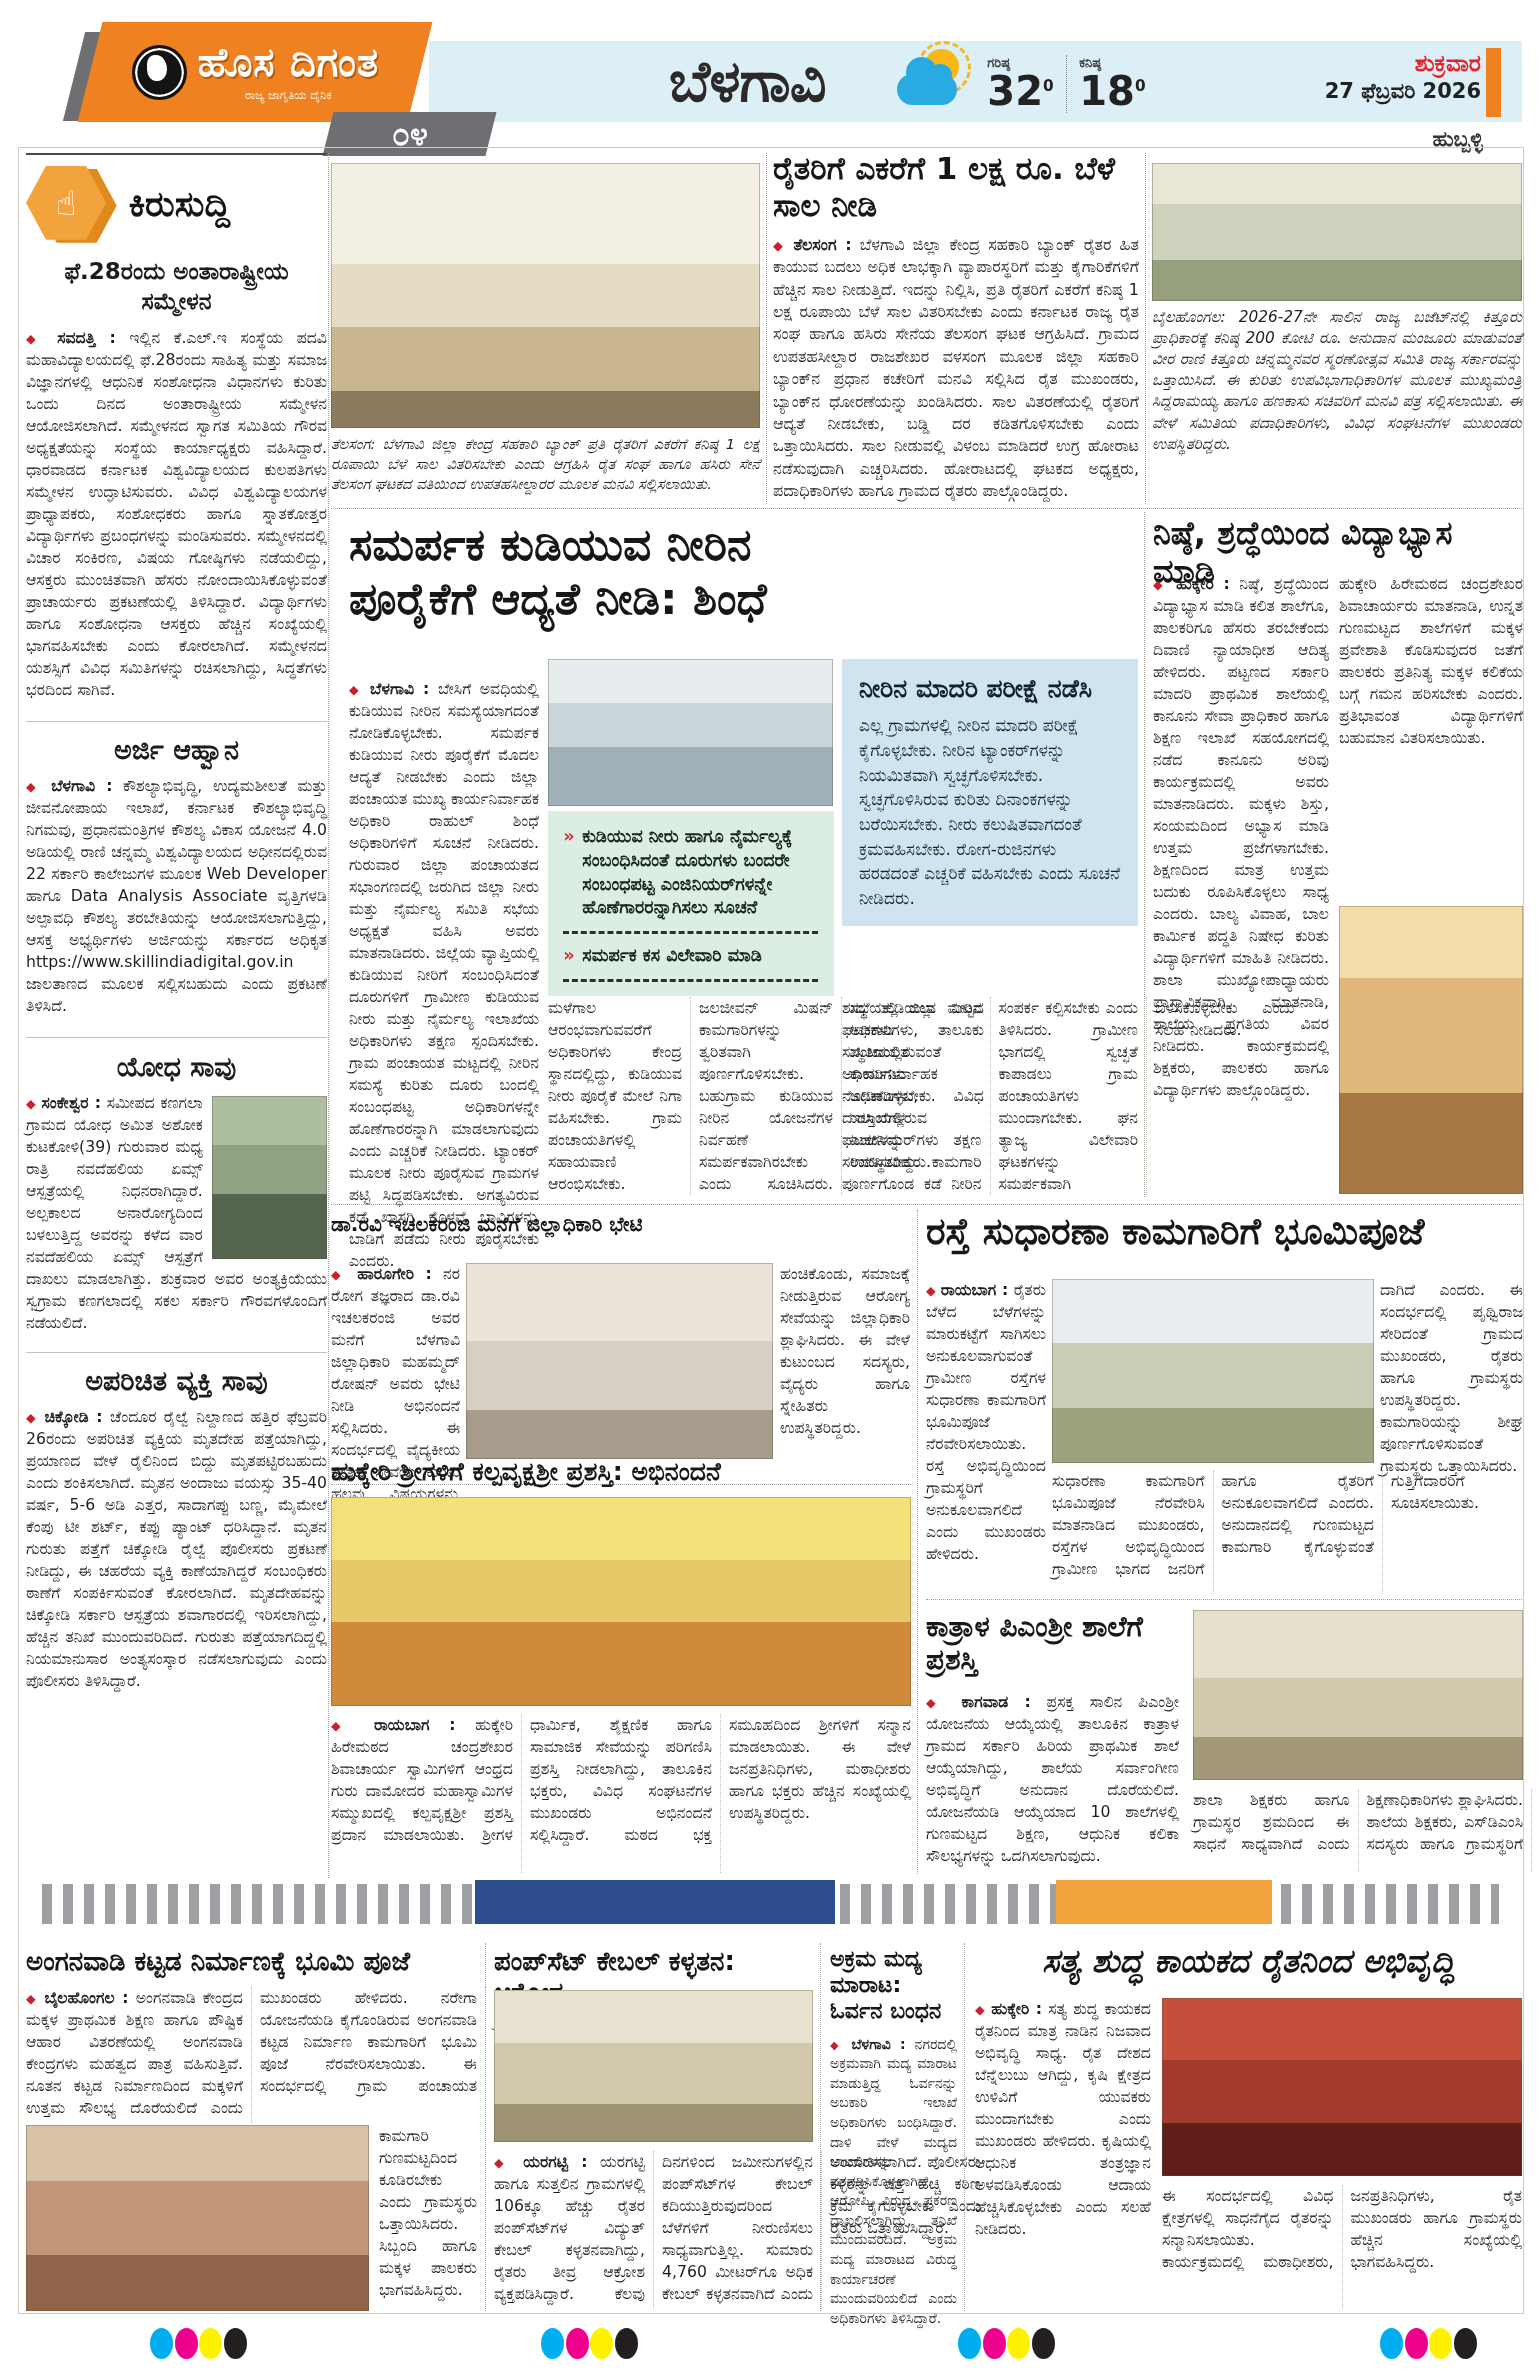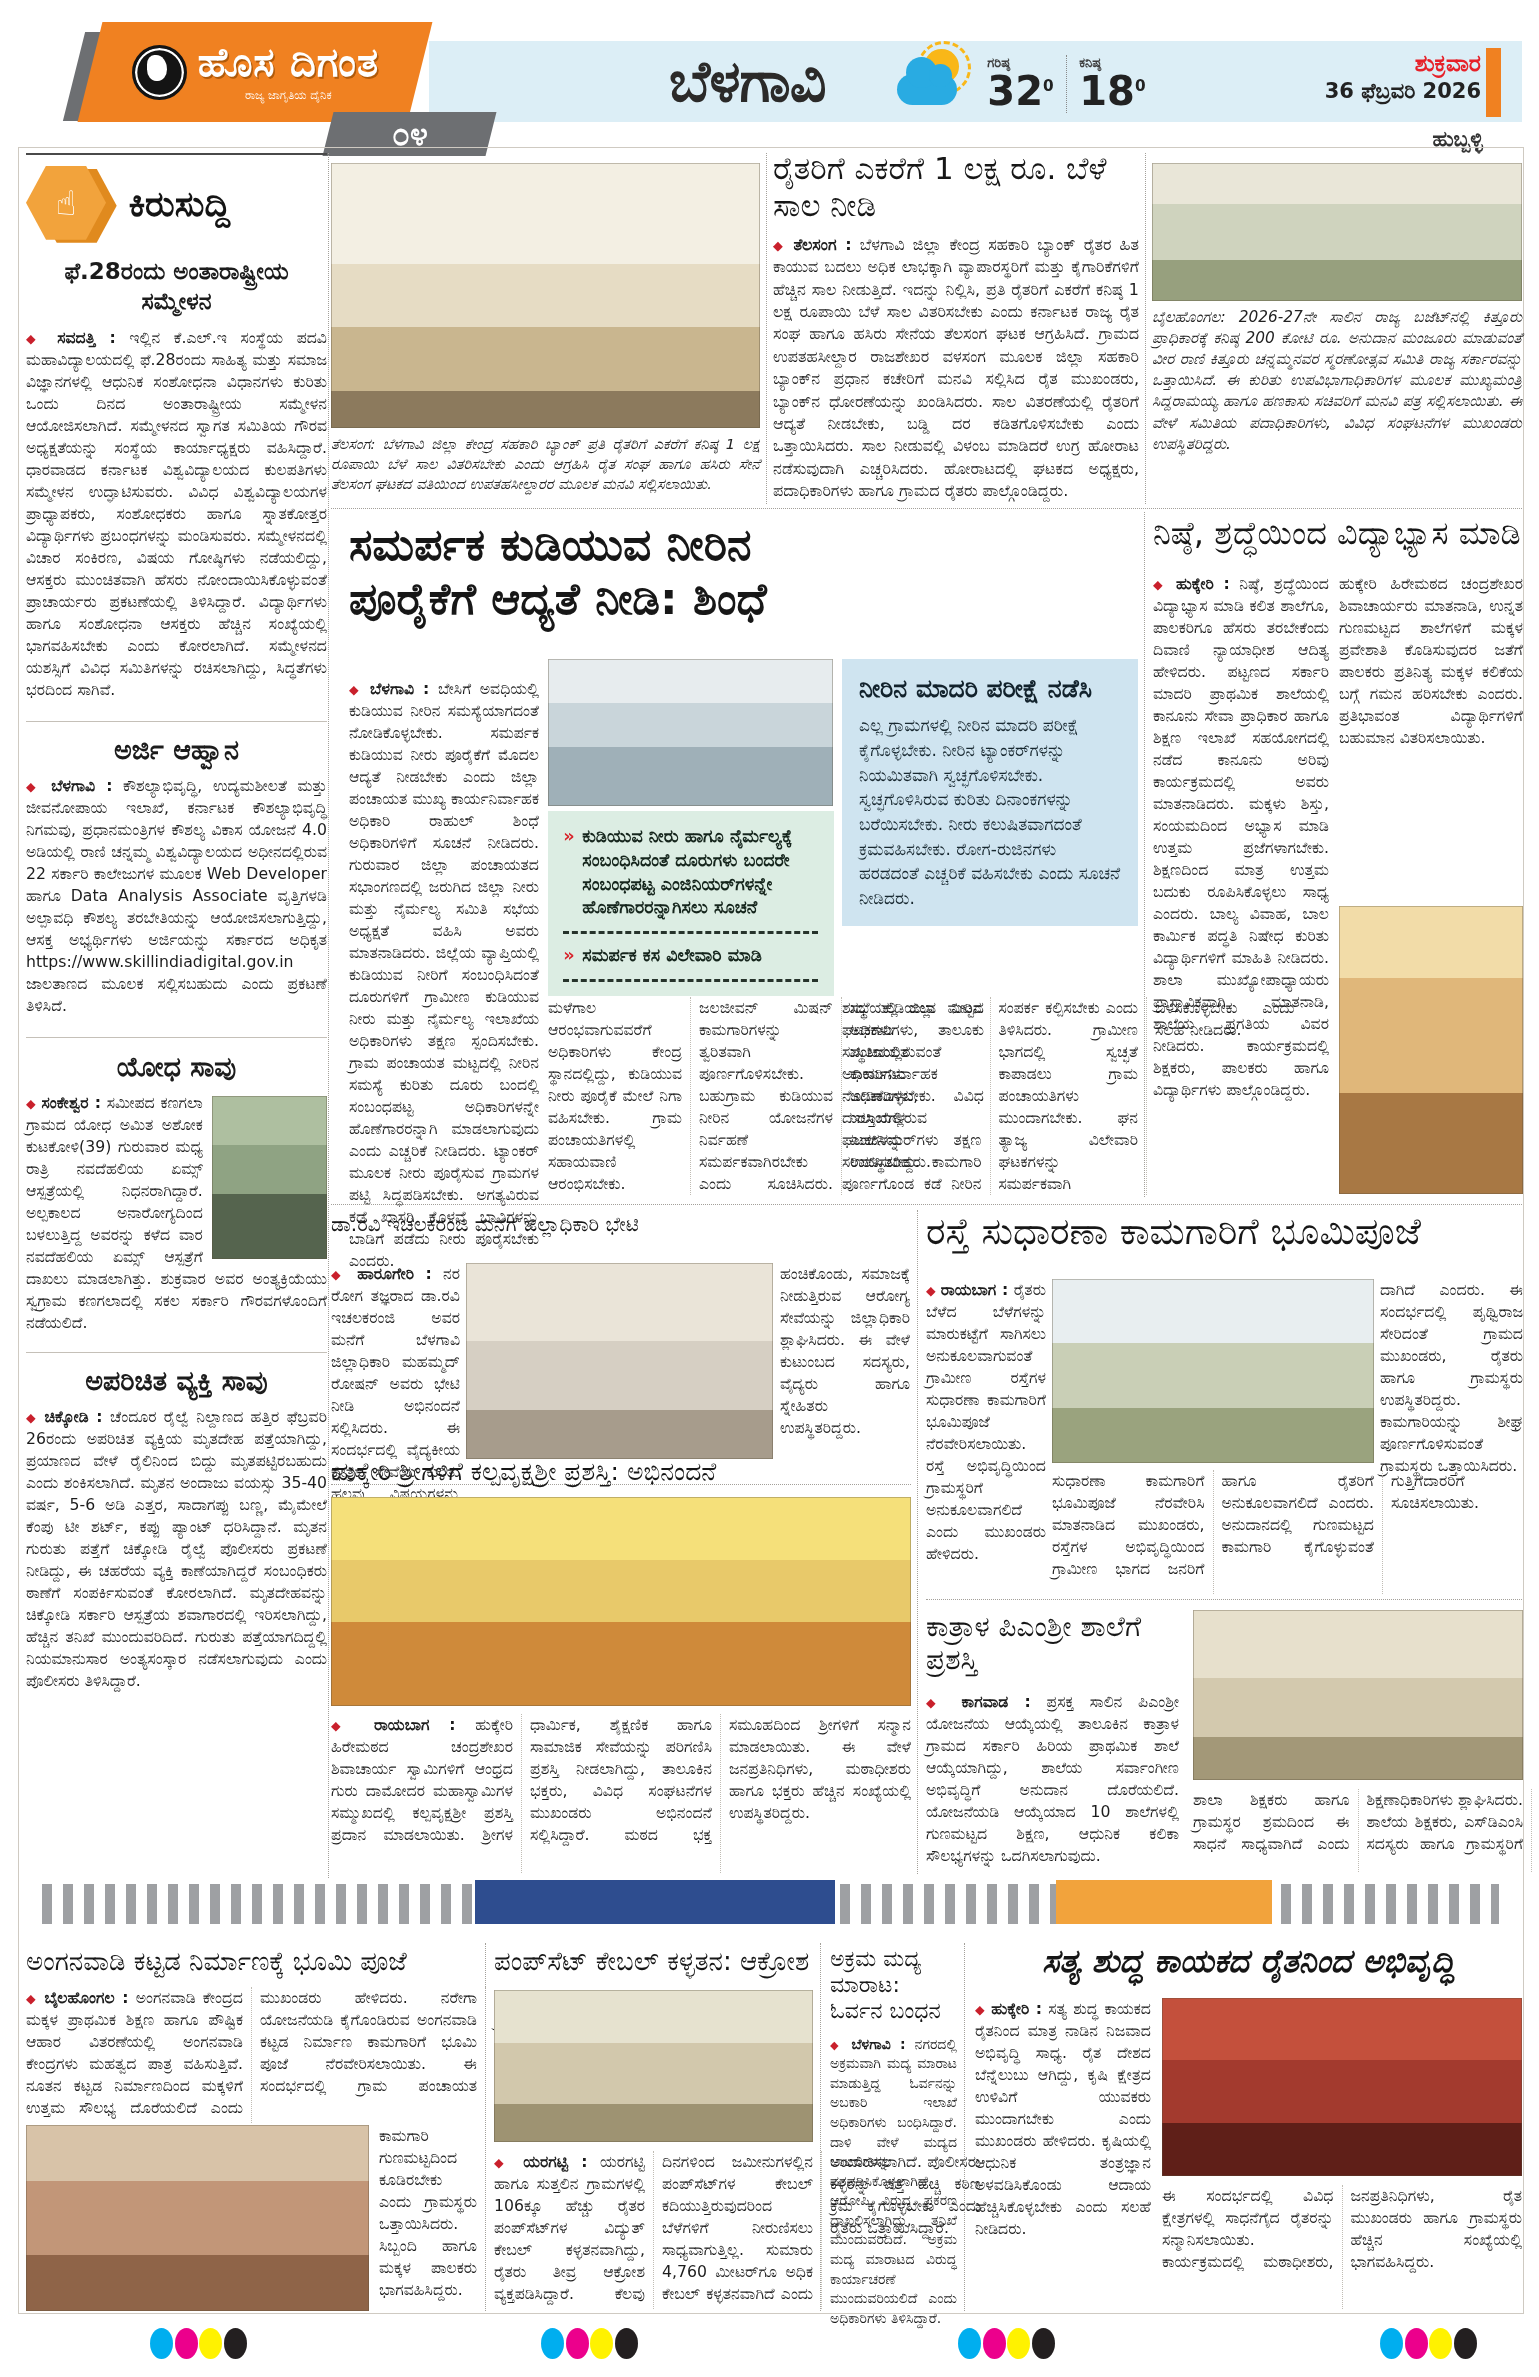--- a/index.html
+++ b/index.html
@@ -36,21 +36,21 @@
   .w-div{width:0;height:58px;border-left:1.5px dotted #8a8a8a;}
   .m-daydate{left:1303px;top:49px;width:178px;text-align:right;line-height:1.25;}
   .m-day{color:#e62129;font-size:23px;font-weight:800;}
   .m-date{color:#222;font-size:21px;font-weight:600;}
   .m-orangebar{left:1486px;top:48px;width:15.3px;height:69px;background:#f08121;}
   .m-city{left:1357px;top:127px;width:126px;text-align:right;font-size:21px;font-weight:700;color:#333;}
   
   .frame{left:18.4px;top:147px;width:1504px;height:2165px;border:0.8px solid #cfcac2;}
   .vsep{border-left:1.5px dotted #a3a09a;width:0;}
   .hsep{border-top:1.5px dotted #a3a09a;height:0;}
-  .headline{font-weight:400;color:#171717;line-height:1.18;}
+  .headline{font-weight:700;color:#171717;line-height:1.18;}
   .body{font-size:15.7px;line-height:1.4;text-align:justify;color:#1d1d1d;}
   .body .dl, .caption .dl{font-weight:800;}
   .dl::before{content:"◆ ";color:#c9202c;font-size:0.8em;}
   .caption{font-size:14.6px;line-height:1.38;text-align:justify;color:#222;font-style:italic;}
   .sec-head{font-weight:800;text-align:center;color:#161616;}
   .photo{background:#d8d2c4;box-shadow:inset 0 0 0 0.8px rgba(90,80,60,.45);}
   .ph-tels{background:linear-gradient(180deg,#f3efe3 0 38%,#e6dcc4 38% 62%,#c9b68f 62% 86%,#8c7a5d 86% 100%);}
   .ph-flags{background:linear-gradient(180deg,#e9e6d8 0 30%,#cfd3be 30% 70%,#97a07e 70% 100%);}
   .ph-meeting{background:linear-gradient(180deg,#e7ecee 0 30%,#c9d5da 30% 60%,#9fb0b8 60% 100%);}
   .ph-garland{background:linear-gradient(180deg,#f2dca8 0 25%,#e0b77a 25% 65%,#a87844 65% 100%);}
@@ -125,21 +125,21 @@
     </div>
     <div class="w-div"></div>
     <div class="w-block">
       <span class="w-label">ಕನಿಷ್ಠ</span>
       <span class="w-num"><span>18</span><sup>0</sup></span>
     </div>
   </div>
 
   <div class="abs m-daydate">
     <div class="m-day">ಶುಕ್ರವಾರ</div>
-    <div class="m-date">36 ಫೆಬ್ರವರಿ 2026</div>
+    <div class="m-date">27 ಫೆಬ್ರವರಿ 2026</div>
   </div>
   <div class="abs m-orangebar"></div>
   <div class="abs m-city">ಹುಬ್ಬಳ್ಳಿ</div>
 
   <div class="abs frame"></div>
 
   <div class="abs" style="left:26px;top:153px;width:301px;">
     <div class="brief-head">
       <div class="hexwrap">
         <div class="hex back"></div>

